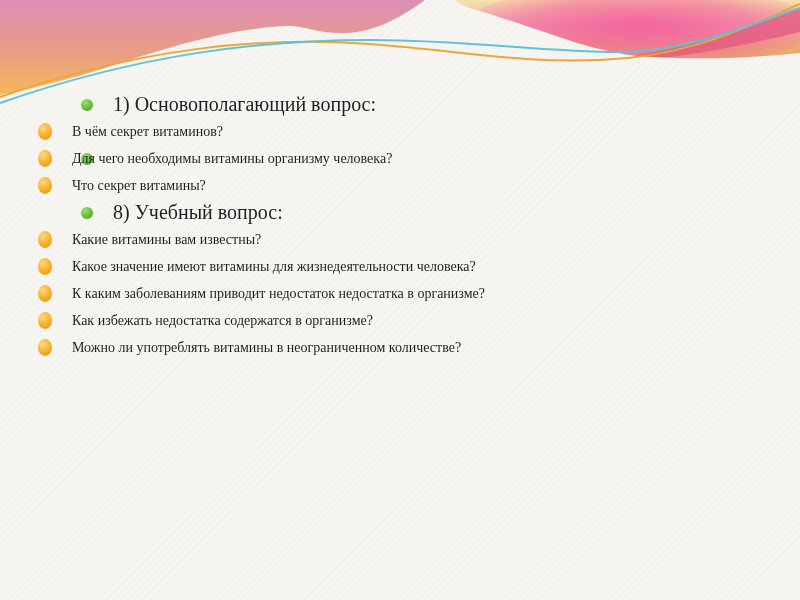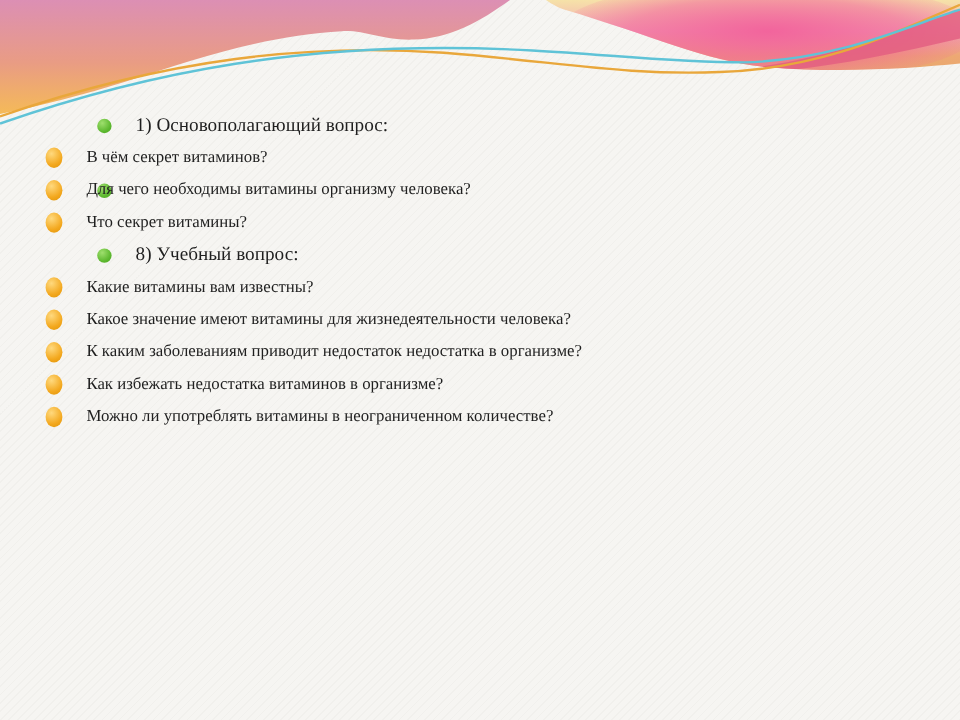--- a/index.html
+++ b/index.html
@@ -18,21 +18,21 @@
     background-image:repeating-linear-gradient(-45deg, rgba(175,175,165,0.07) 0 1px, rgba(0,0,0,0) 1px 5px);
   }
   .header-svg{position:absolute;top:0;left:0;display:block;}
   ul.bullets{
     list-style:none;margin:0;padding:0;
     position:absolute;top:91px;left:0;width:740px;
     color:var(--text);
   }
   ul.bullets li{position:relative;}
   li.lvl1{font-size:14px;line-height:27px;padding-left:72px;}
-  li.lvl2{font-size:16px;line-height:27px;padding-left:113px;}
+  li.lvl2{font-size:20px;line-height:27px;padding-left:113px;}
   .bullet{position:absolute;border-radius:50%;display:block;}
   li.lvl1 > .bullet{
     left:38px;top:5px;width:14px;height:17px;
     background:radial-gradient(circle at 35% 30%, #ffd97e 0%, var(--bullet1) 62%, #e09307 100%);
   }
   li.lvl2 > .bullet{
     left:81px;top:8px;width:12px;height:12px;
     background:radial-gradient(circle at 35% 30%, #9fdf6e 0%, var(--bullet2) 62%, #49a31f 100%);
   }
   .txt{display:inline;}
@@ -109,21 +109,21 @@
     <li class="lvl1">
       <span class="bullet"></span>
       <span class="txt">Какое значение имеют витамины для жизнедеятельности человека?</span>
     </li>
     <li class="lvl1">
       <span class="bullet"></span>
       <span class="txt">К каким заболеваниям приводит недостаток недостатка в организме?</span>
     </li>
     <li class="lvl1">
       <span class="bullet"></span>
-      <span class="txt">Как избежать недостатка витаминов в организме?</span>
+      <span class="txt">Как избежать недостатка содержатся в организме?</span>
     </li>
     <li class="lvl1">
       <span class="bullet"></span>
       <span class="txt">Можно ли употреблять витамины в неограниченном количестве?</span>
     </li>
   </ul>
 
 </div>
 
 </body></html>

